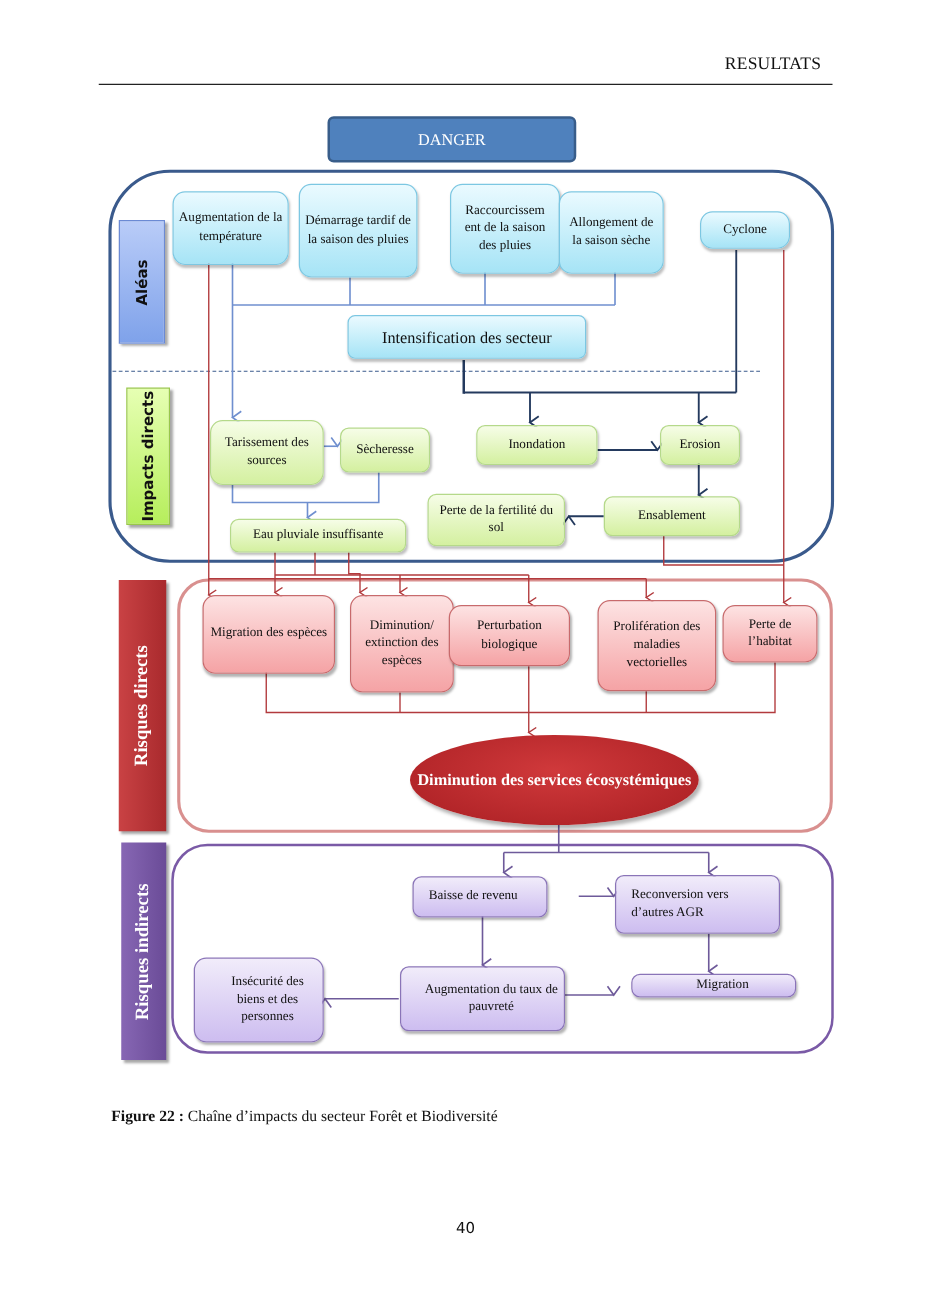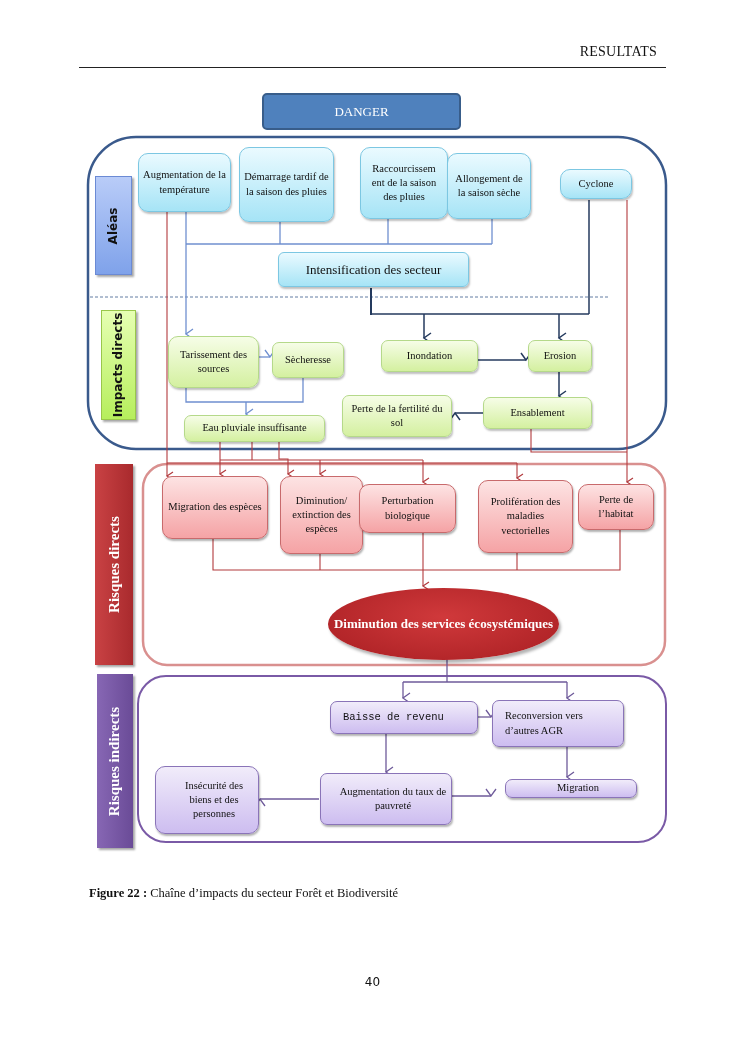--- a/index.html
+++ b/index.html
@@ -144,21 +144,21 @@
 <div class="box green" style="left:184px;top:415px;width:141px;height:27px;">Eau pluviale insuffisante</div>
 
 <div class="box red" style="left:162px;top:476px;width:106px;height:63px;">Migration des espèces</div>
 <div class="box red" style="left:280px;top:476px;width:83px;height:78px;">Diminution/ extinction des espèces</div>
 <div class="box red" style="left:359px;top:484px;width:97px;height:49px;">Perturbation biologique</div>
 <div class="box red" style="left:478px;top:480px;width:95px;height:73px;">Prolifération des maladies vectorielles</div>
 <div class="box red" style="left:578px;top:484px;width:76px;height:46px;">Perte de l’habitat</div>
 
 <div class="box ellipse" style="left:328px;top:588px;width:231px;height:72px;">Diminution des services écosystémiques</div>
 
-<div class="box purple" style="left:330px;top:701px;width:148px;height:33px;justify-content:flex-start;padding-left:12px;font-family:Liberation Mono, monospace;">Baisse de revenu</div>
+<div class="box purple" style="left:330px;top:701px;width:108px;height:33px;justify-content:flex-start;padding-left:12px;">Baisse de revenu</div>
 <div class="box purple" style="left:492px;top:700px;width:132px;height:47px;justify-content:flex-start;text-align:left;padding-left:12px;">Reconversion vers d’autres AGR</div>
 <div class="box purple" style="left:155px;top:766px;width:104px;height:68px;border-radius:10px;">Insécurité des biens et des personnes</div>
 <div class="box purple" style="left:320px;top:773px;width:132px;height:52px;">Augmentation du taux de pauvreté</div>
 <div class="box purple" style="left:505px;top:779px;width:132px;height:19px;">Migration</div>
 
 <div class="caption"><b>Figure 22 :</b><span> Chaîne d’impacts du secteur Forêt et Biodiversité</span></div>
 
 <div class="page-num">40</div>
 
 </body></html>

